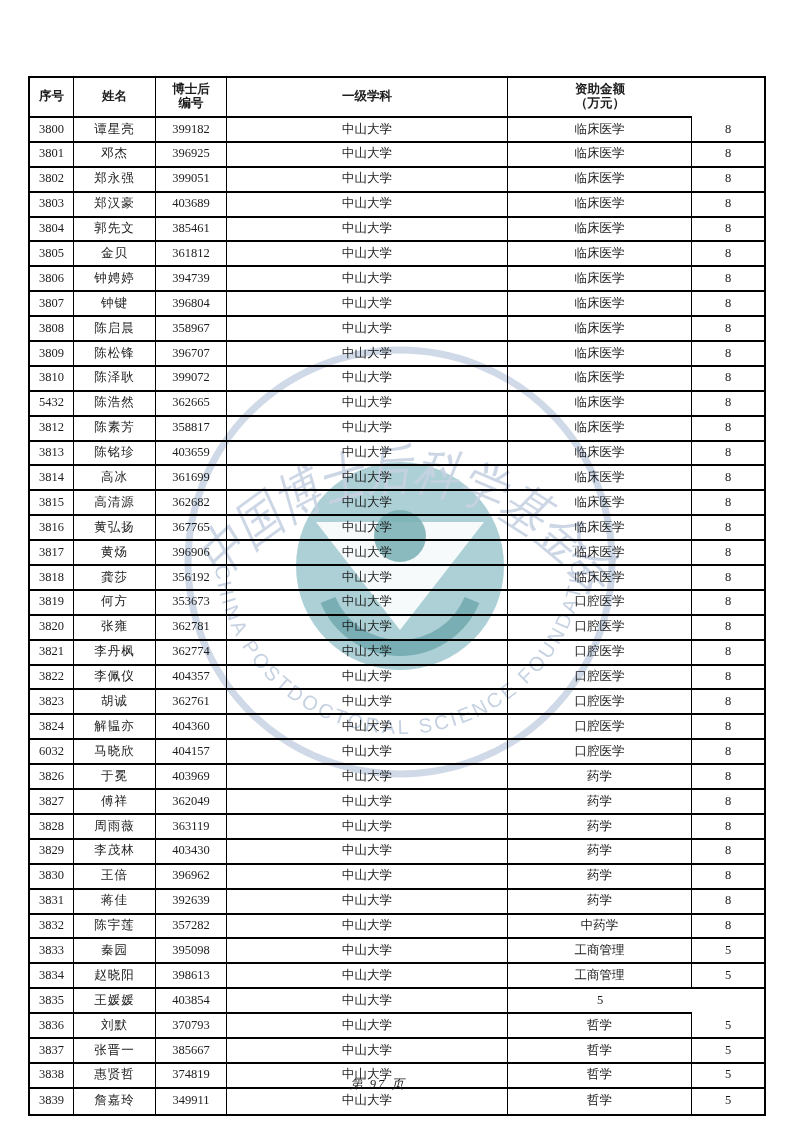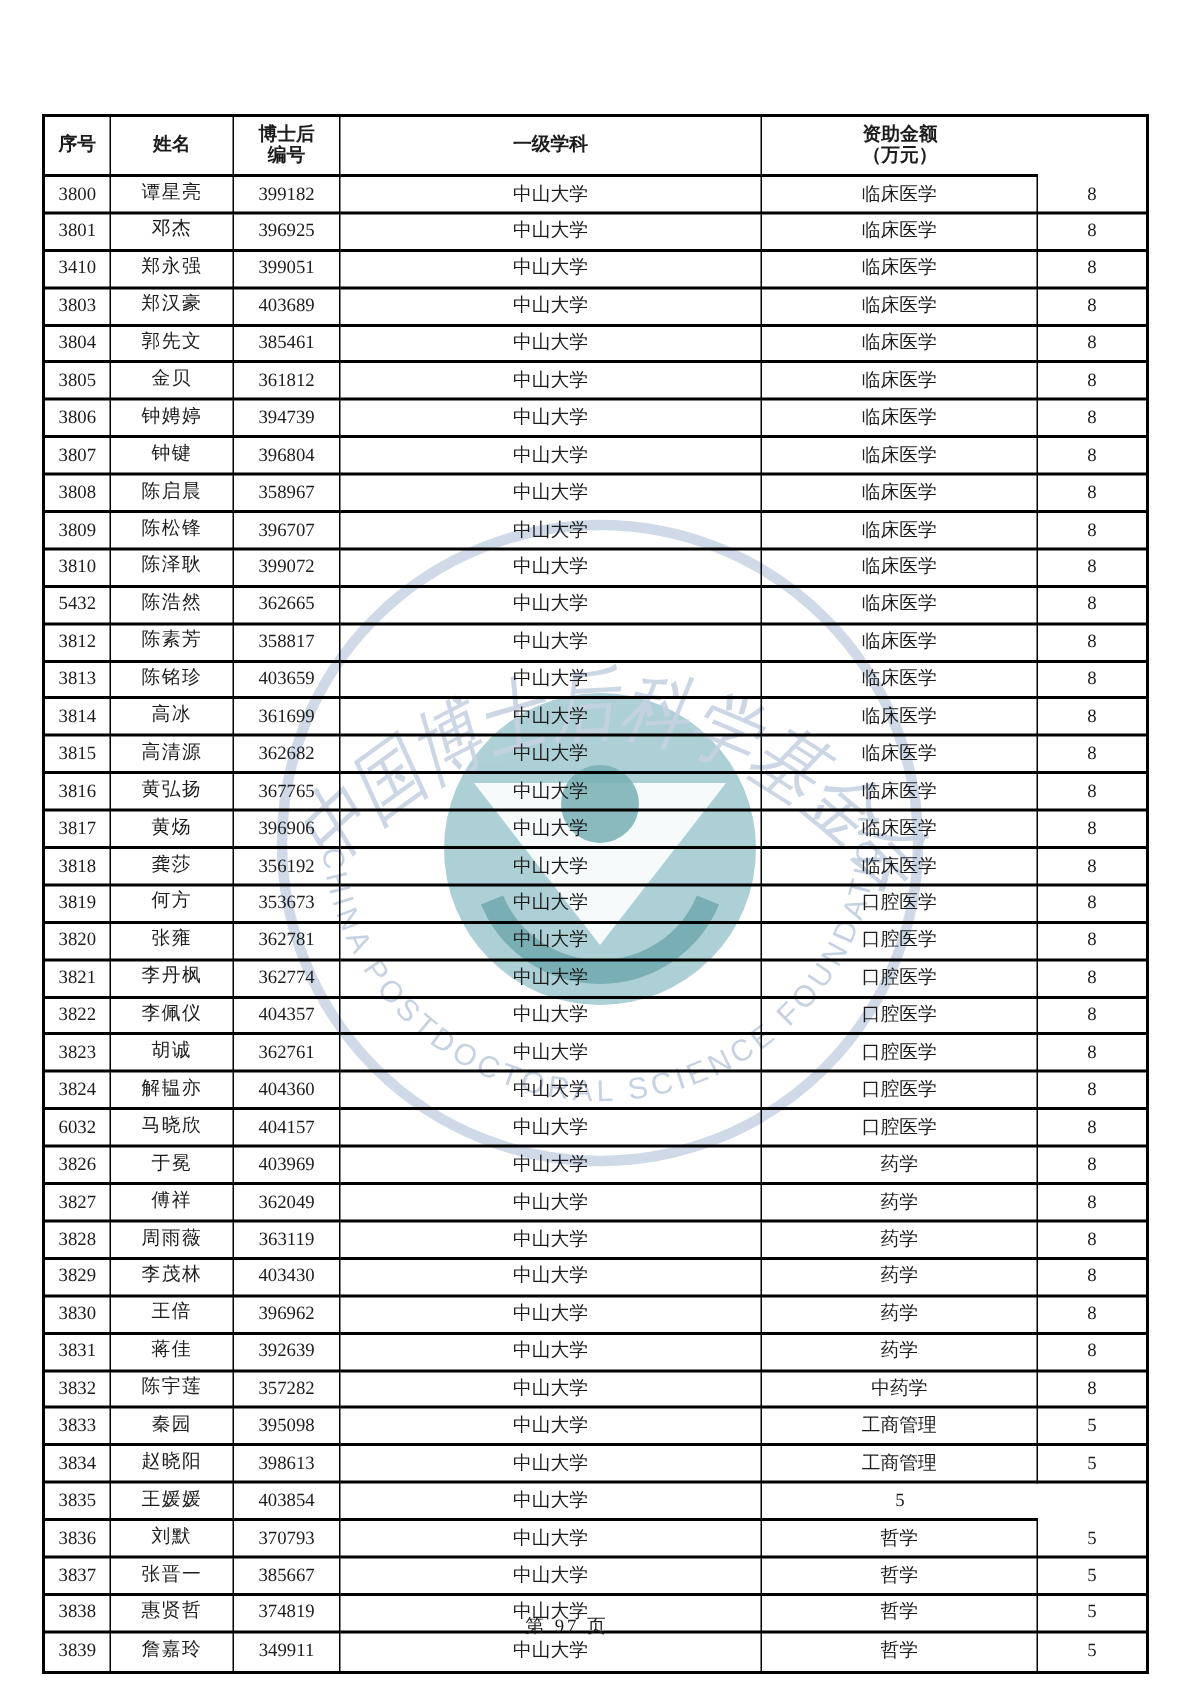--- a/index.html
+++ b/index.html
@@ -47,31 +47,32 @@
   .cell:last-child { border-right: none; text-align: center; }
   .thead .cell {
     height: 40px;
     font-family: "Liberation Sans", "DejaVu Sans", sans-serif;
     font-weight: bold;
     font-size: 12.5px;
     flex-direction: column;
   }
   .tbody .cell { height: 24.9px; }
   .tbody .row:last-child .cell { border-bottom: none; }
-  .c-name { letter-spacing: 1px; font-family: Liberation Mono, monospace; }
+  .c-name { letter-spacing: 1px; }
   .c-no { font-size: 12.5px; }
   .page-footer {
     position: absolute;
     left: 0;
     top: 1076px;
     width: 756px;
     text-align: center;
     font-size: 12.5px;
     letter-spacing: 2px;
     font-family: "Liberation Serif", "DejaVu Serif", serif;
+    font-style: italic;
   }
 </style>
 </head>
 <body>
 
 <svg class="watermark" viewBox="0 0 464 464">
   <defs>
     <path id="arcTop" d="M 48,252 Q 232,64 416,252" fill="none"></path>
     <path id="arcBottom" d="M 46,218 A 186,186 0 1 0 418,218" fill="none"></path>
   </defs>
@@ -120,21 +121,21 @@
     </div>
       <div class="row">
       <div class="cell c-seq">3801</div>
       <div class="cell c-name">邓杰</div>
       <div class="cell c-no">396925</div>
       <div class="cell c-unit">中山大学</div>
       <div class="cell c-discipline">临床医学</div>
       <div class="cell c-amount">8</div>
     </div>
       <div class="row">
-      <div class="cell c-seq">3410</div>
+      <div class="cell c-seq">3802</div>
       <div class="cell c-name">郑永强</div>
       <div class="cell c-no">399051</div>
       <div class="cell c-unit">中山大学</div>
       <div class="cell c-discipline">临床医学</div>
       <div class="cell c-amount">8</div>
     </div>
       <div class="row">
       <div class="cell c-seq">3803</div>
       <div class="cell c-name">郑汉豪</div>
       <div class="cell c-no">403689</div>

